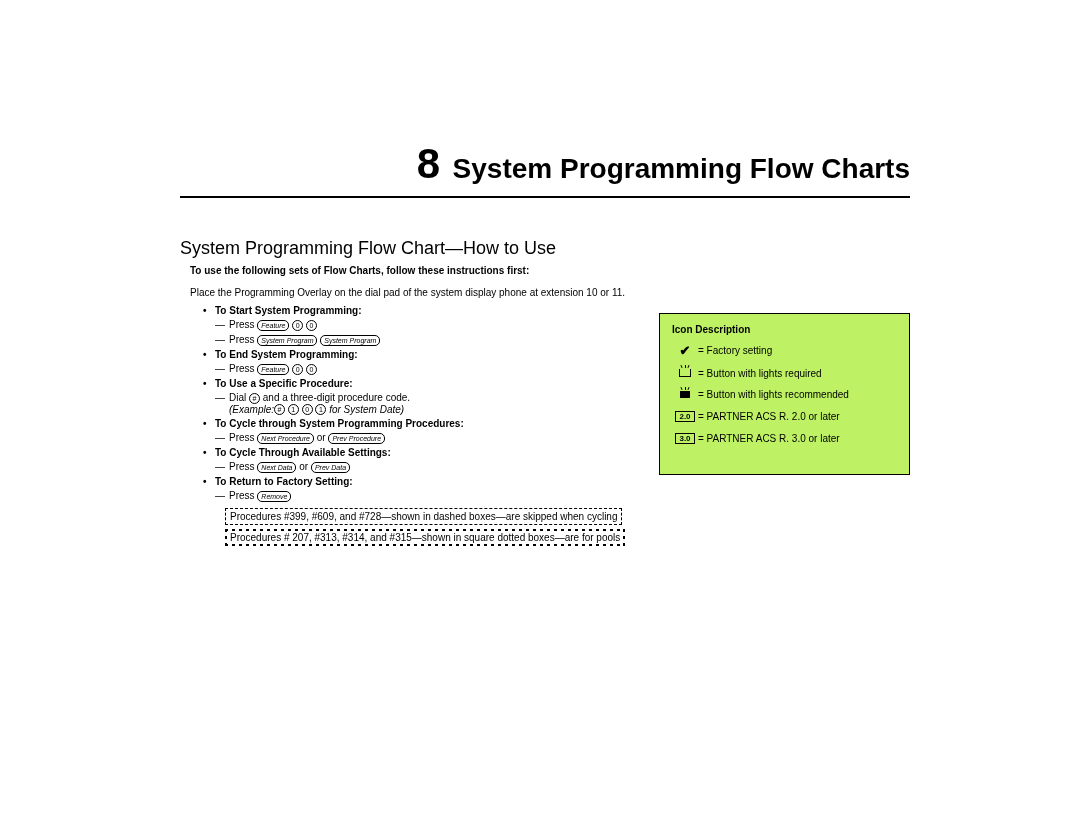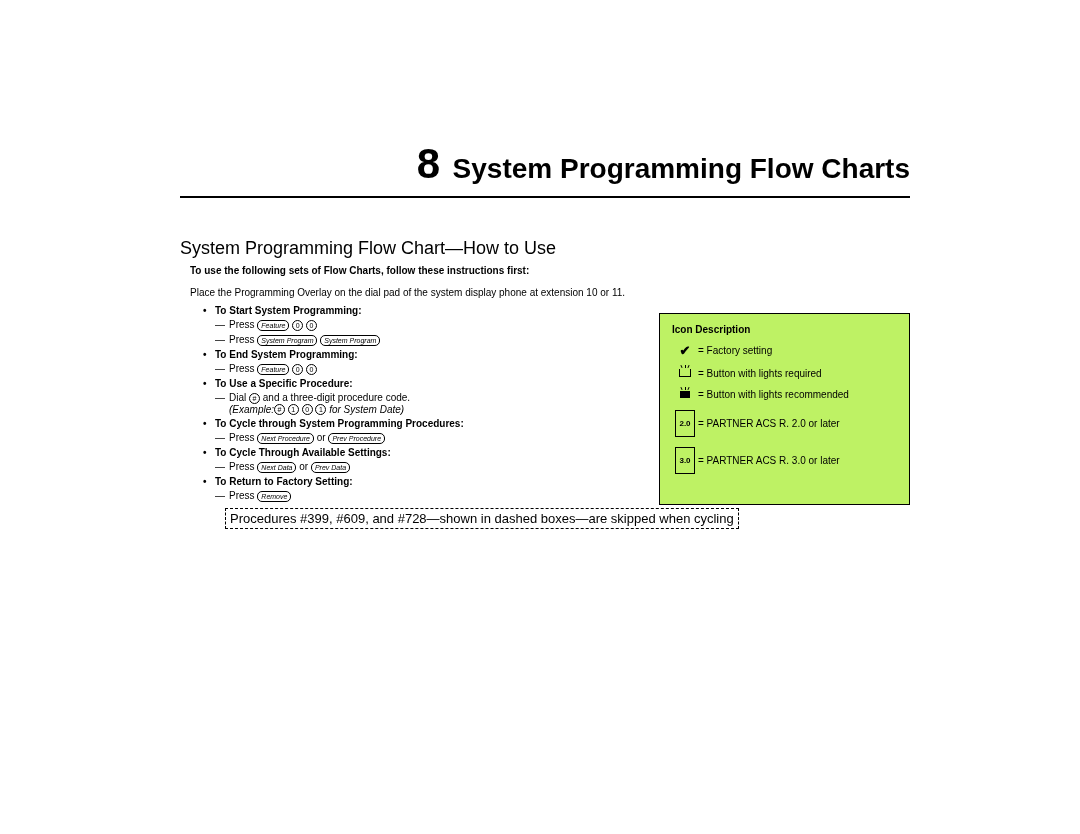--- a/index.html
+++ b/index.html
@@ -185,33 +185,33 @@
     width: 1px;
     height: 3px;
     background: #000;
     top: -4px;
     left: 50%;
     margin-left: -0.5px;
   }
   .ver-box {
     display: inline-block;
     border: 1px solid #000;
-    padding: 8px 3px;
+    padding: 0 3px;
     font-size: 8px;
     font-weight: bold;
   }
   .note-boxes {
     margin-top: 6px;
     padding-left: 35px;
   }
   .dashed-box {
     display: inline-block;
     border: 1px dashed #000;
     padding: 2px 4px;
-    font-size: 13px;
+    font-size: 10px;
     margin-bottom: 4px;
   }
   .dotted-box-wrap {
     display: inline-block;
     padding: 3px 5px;
     font-size: 10px;
     background:
       repeating-linear-gradient(to right, #000 0 3px, transparent 3px 7px) top left / 100% 2px no-repeat,
       repeating-linear-gradient(to right, #000 0 3px, transparent 3px 7px) bottom left / 100% 2px no-repeat,
       repeating-linear-gradient(to bottom, #000 0 3px, transparent 3px 7px) top left / 2px 100% no-repeat,
@@ -302,20 +302,21 @@
           <li>
             <span>Press </span><span class="keycap">Remove</span>
           </li>
         </ul>
       </li>
 
     </ul>
 
     <div class="note-boxes">
       <div><span class="dashed-box">Procedures #399, #609, and #728—shown in dashed boxes—are skipped when cycling</span></div>
+      <div><span class="dotted-box-wrap">Procedures # 207, #313, #314, and #315—shown in square dotted boxes—are for pools</span></div>
     </div>
 
     <div class="icon-box">
       <div class="icon-box-title">Icon Description</div>
 
       <div class="icon-row">
         <span class="icon-cell"><span class="check">✔</span></span>
         <span class="icon-desc">= Factory setting</span>
       </div>
 

